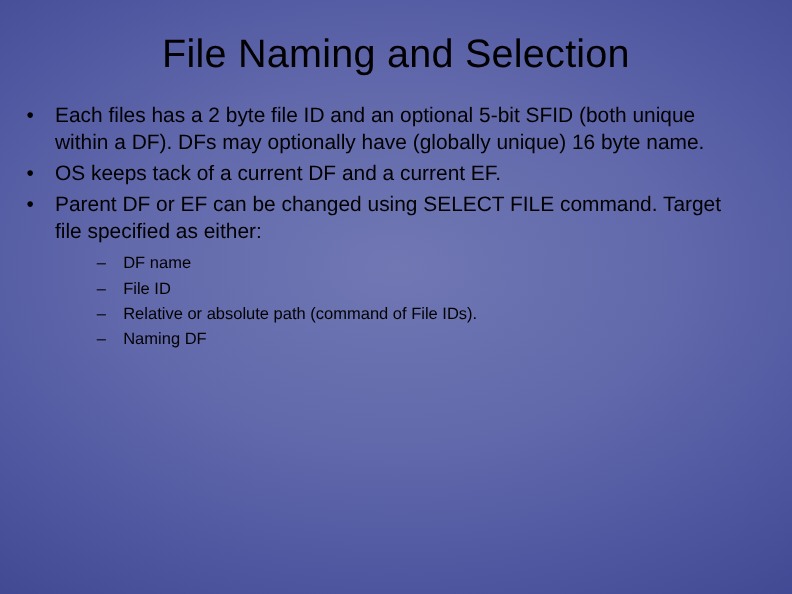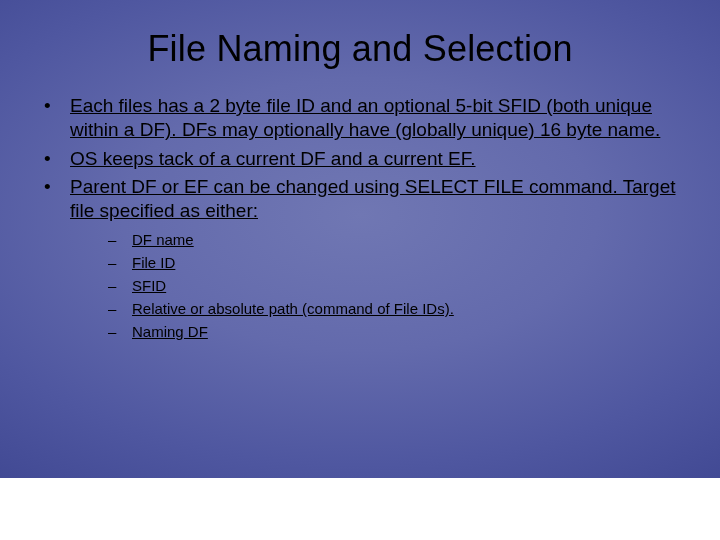--- a/index.html
+++ b/index.html
@@ -5,39 +5,38 @@
   html, body {
     margin: 0;
     padding: 0;
     width: 720px;
     height: 540px;
     overflow: hidden;
     font-family: Arial, Helvetica, sans-serif;
   }
   .slide {
     width: 720px;
-    height: 478px;
+    height: 540px;
     background: radial-gradient(ellipse 110% 95% at 50% 45%, #7077b3 0%, #636aac 30%, #4f57a0 55%, #3d4590 80%, #2e3780 100%);
     box-sizing: border-box;
     color: #000;
     position: relative;
   }
   .title {
     font-size: 36px;
     font-weight: 400;
     text-align: center;
     padding-top: 28px;
     padding-bottom: 24px;
     letter-spacing: 0.2px;
   }
   .body {
-    padding: 0 36px 0 36px;
+    padding: 0 36px 0 16px;
     font-size: 19px;
     line-height: 1.28;
-    text-decoration: underline;
   }
   ul.lvl1 {
     list-style: none;
     margin: 0;
     padding: 0;
   }
   ul.lvl1 > li {
     position: relative;
     padding-left: 34px;
     margin-bottom: 4px;
@@ -74,20 +73,19 @@
   <div class="title">File Naming and Selection</div>
   <div class="body">
     <ul class="lvl1">
       <li><span>Each files has a 2 byte file ID and an optional 5-bit SFID (both unique within a DF).  DFs may optionally have (globally unique) 16 byte name.</span></li>
       <li><span>OS keeps tack of a current DF and a current EF.</span></li>
       <li>
         <span>Parent DF or EF can be changed using SELECT FILE command.  Target file specified as either:</span>
         <ul class="lvl2">
           <li><span>DF name</span></li>
           <li><span>File ID</span></li>
-          <li><span>SFID</span></li>
           <li><span>Relative or absolute path (command of File IDs).</span></li>
           <li><span>Naming DF</span></li>
         </ul>
       </li>
     </ul>
   </div>
 </div>
 
 </body></html>

